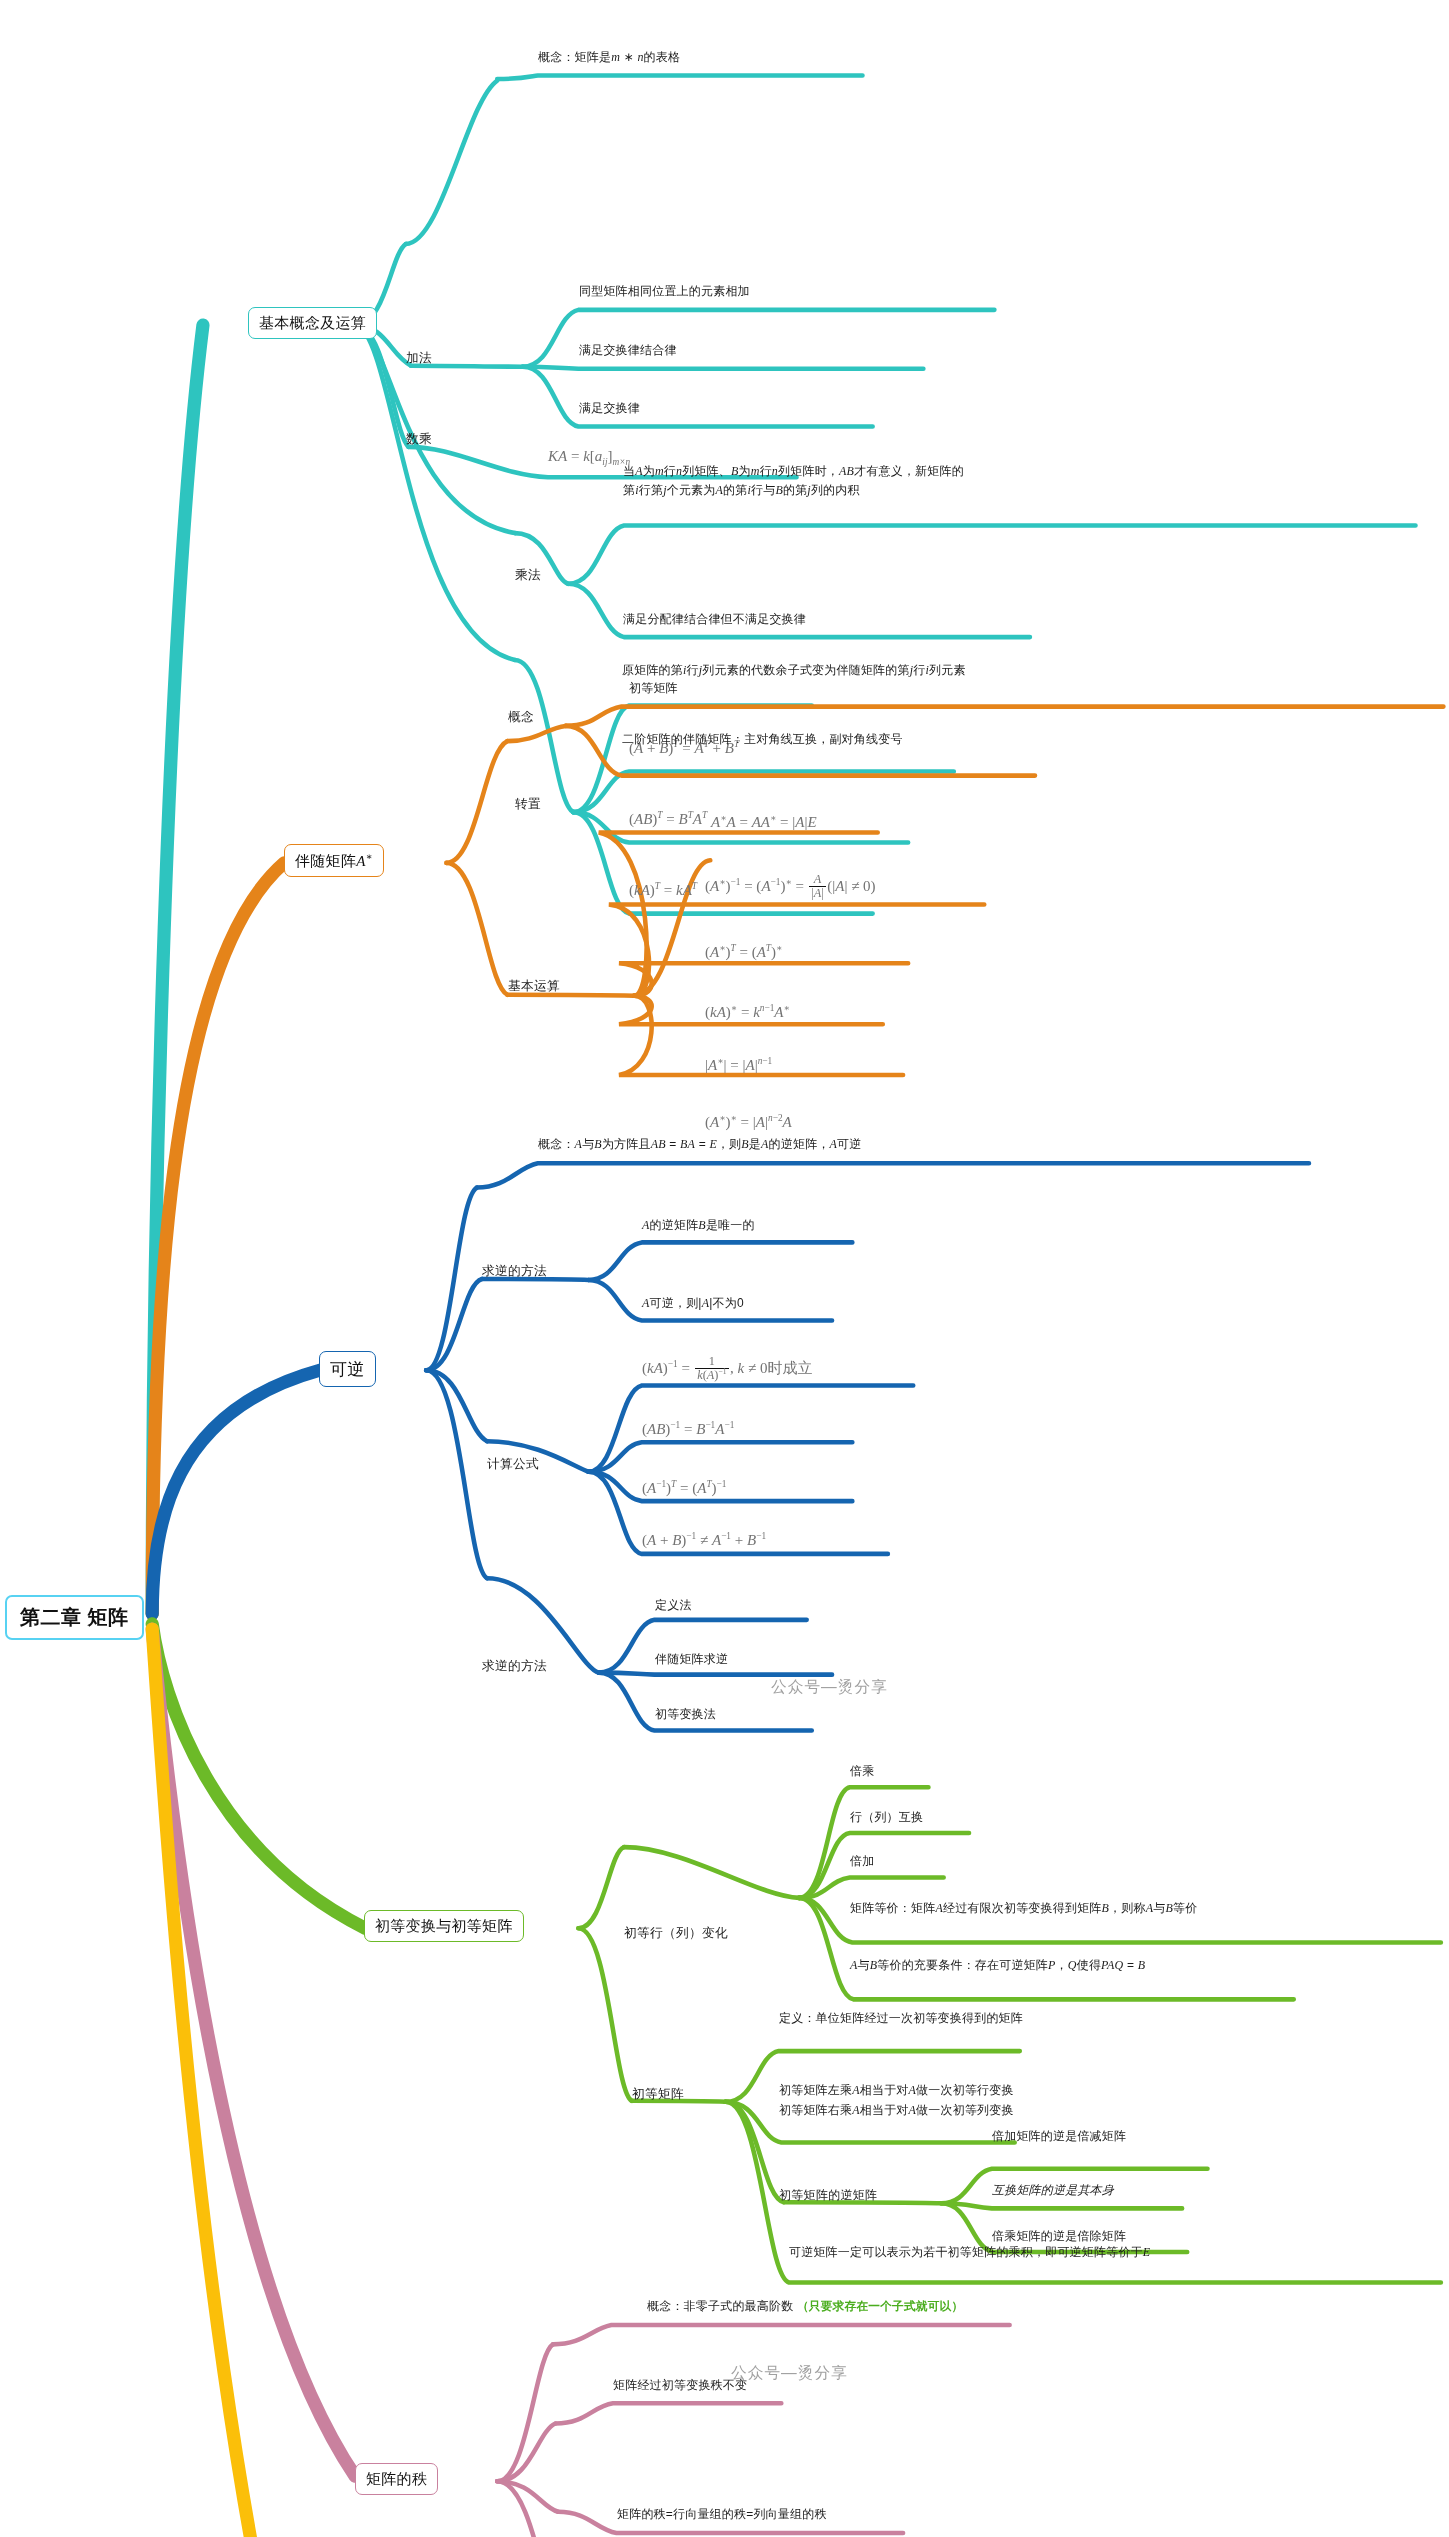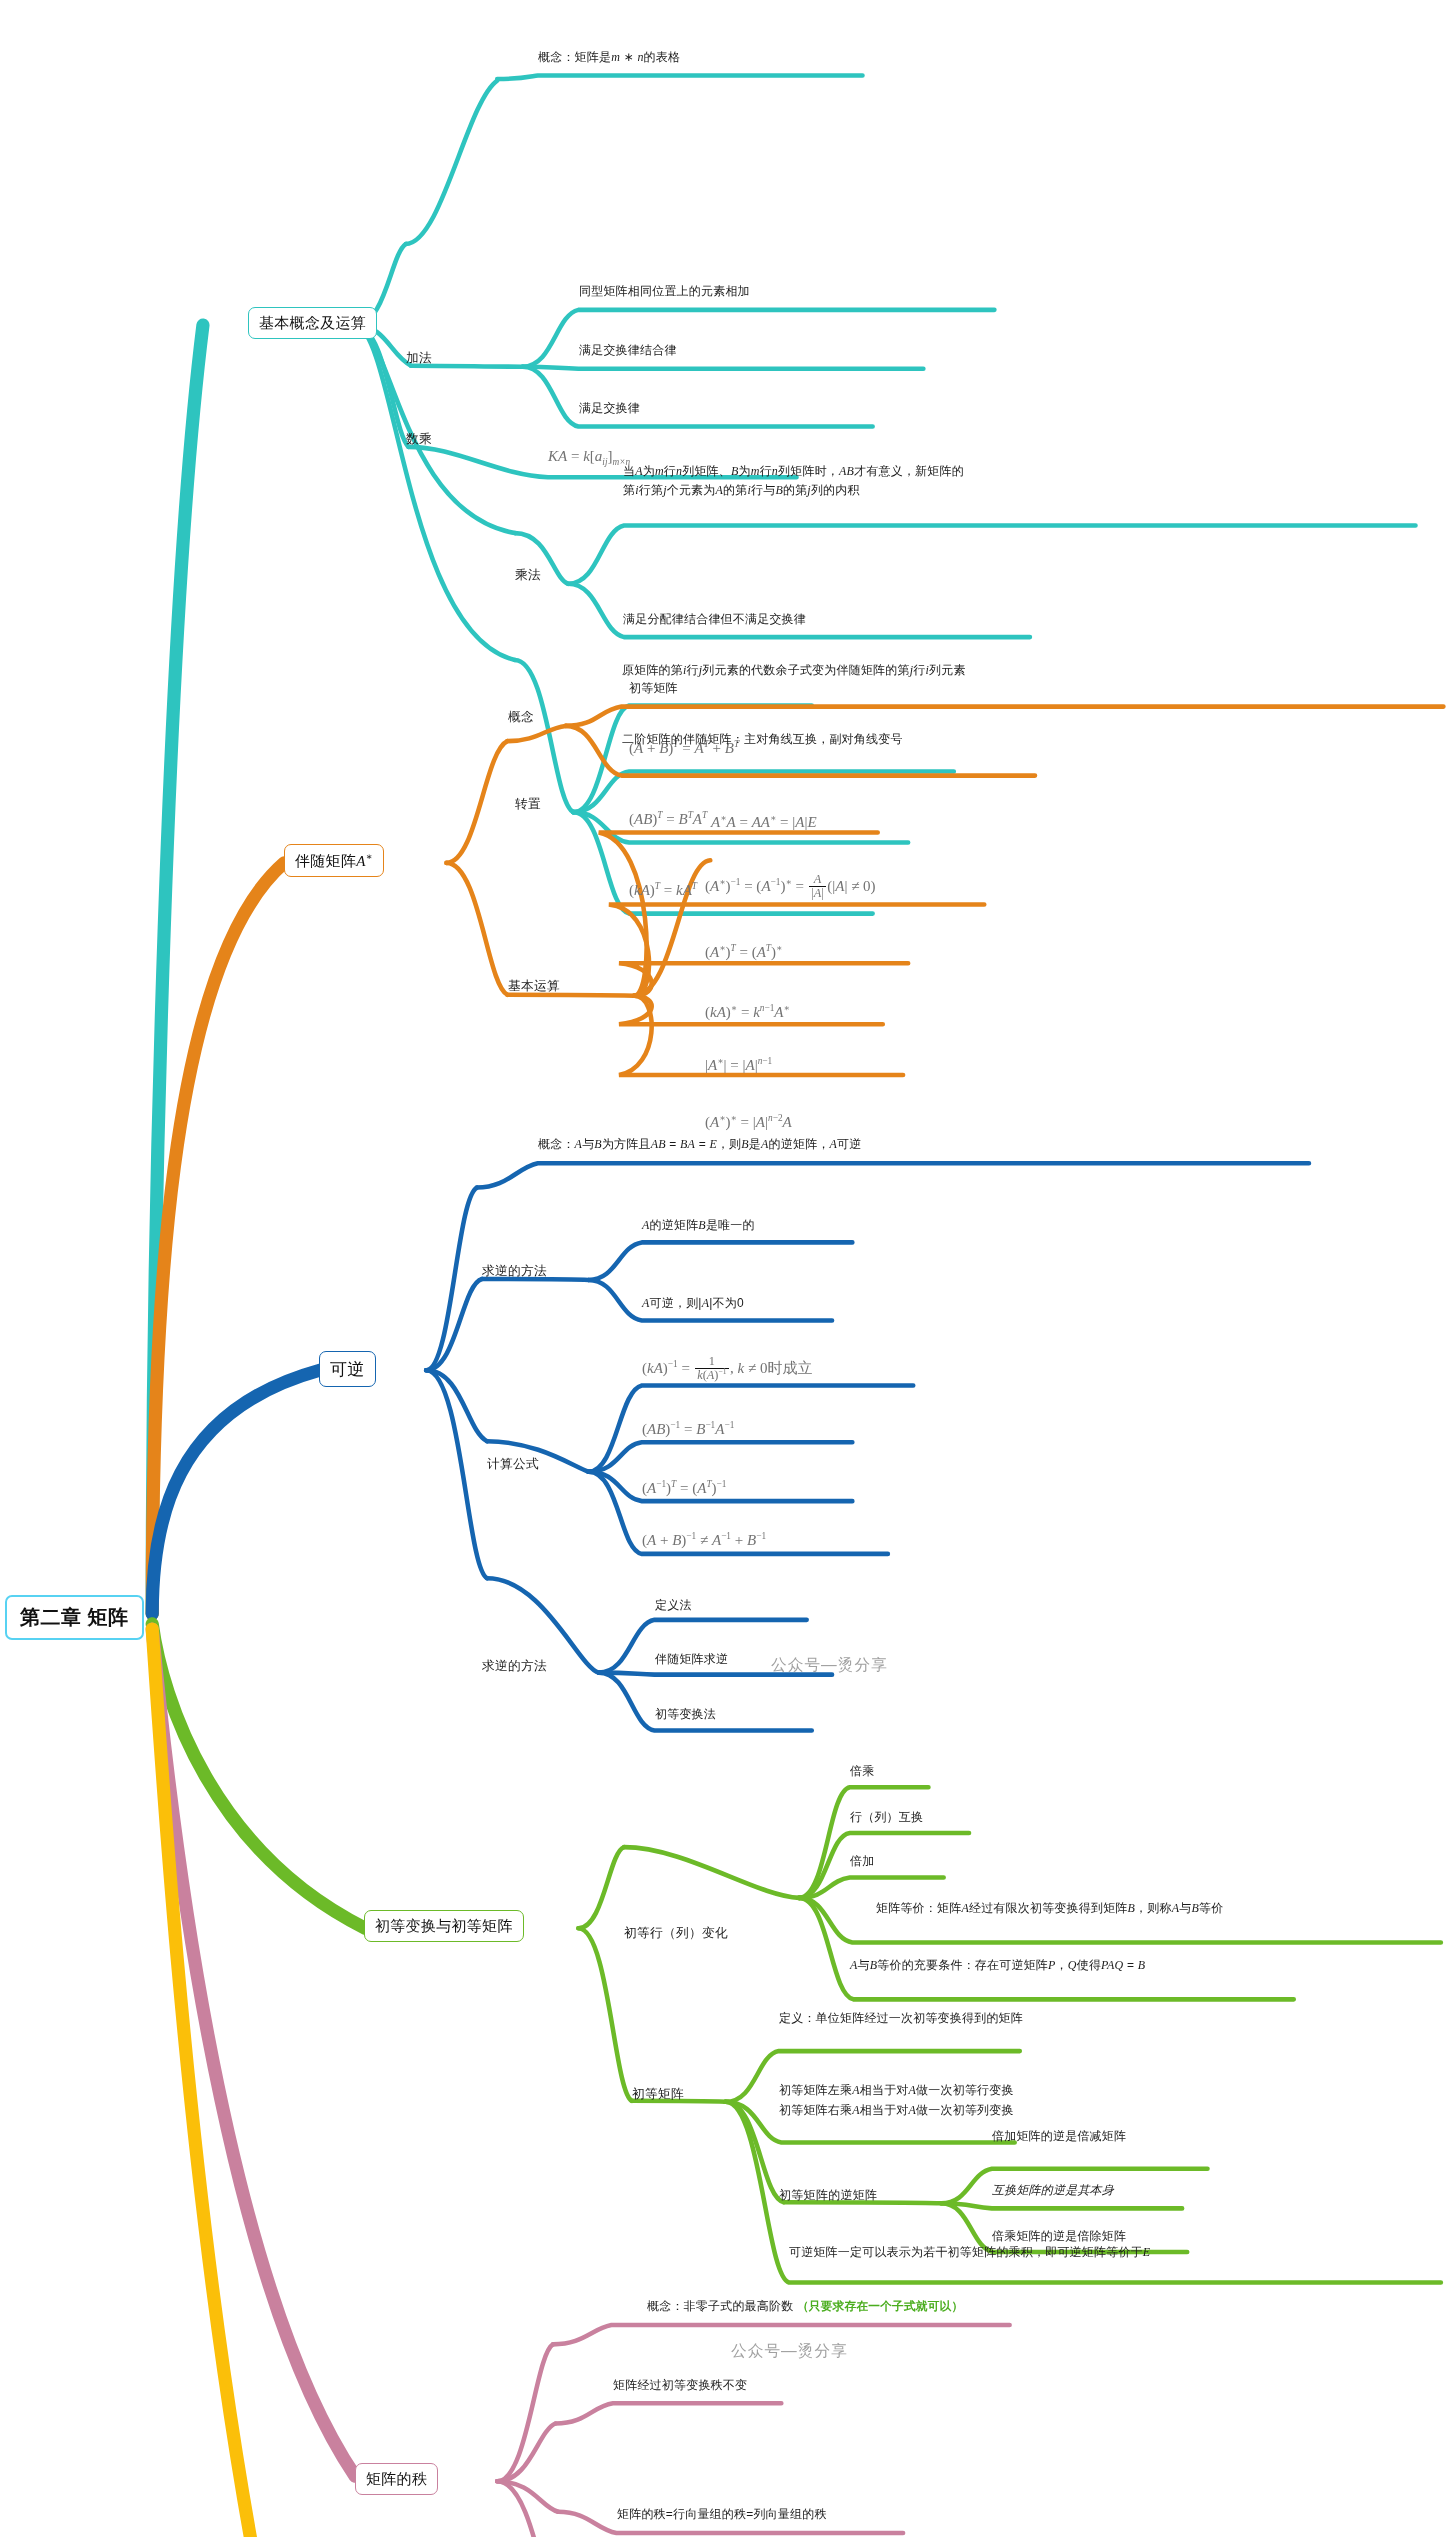--- a/index.html
+++ b/index.html
@@ -39,21 +39,21 @@
   sub{font-size:.62em;vertical-align:sub;line-height:0;}
 
   .frac{display:inline-block;vertical-align:middle;text-align:center;
         font-size:.82em;line-height:1.08;margin:0 1.5px;position:relative;top:-1px;}
   .frac > span{display:block;padding:0 2px;}
   .frac .den{border-top:1px solid #111;}
 
   .hl-green{color:#4aad1e;font-weight:700;font-size:11.7px;}
 
   .wm{position:absolute;color:#9b9b9b;font-size:15.7px;letter-spacing:1px;
-      white-space:nowrap;opacity:.95;}
+      white-space:nowrap;opacity:.95;margin-top:22px;}
 </style>
 </head>
 <body>
 
 <div id="canvas">
 
 <svg class="links" viewBox="0 0 2856 6832" xmlns="http://www.w3.org/2000/svg">
 
   <g fill="none" stroke="#2ec4bf" stroke-linecap="round">
 
@@ -309,21 +309,21 @@
 <div class="l3" style="left:655px;top:1597px;">定义法</div>
 <div class="l3" style="left:655px;top:1651px;">伴随矩阵求逆</div>
 <div class="l3" style="left:655px;top:1706px;">初等变换法</div>
 
 <div class="l1" style="left:364px;top:1910px;border:1.5px solid #6cba28;">初等变换与初等矩阵</div>
 
 <div class="l2" style="left:624px;top:1882px;margin-top:43px;">初等行（列）变化</div>
 <div class="l3" style="left:850px;top:1763px;">倍乘</div>
 <div class="l3" style="left:850px;top:1809px;">行（列）互换</div>
 <div class="l3" style="left:850px;top:1853px;">倍加</div>
-<div class="l3" style="left:850px;top:1900px;margin-left:26px;">
+<div class="l3" style="left:850px;top:1900px;">
   矩阵等价：矩阵<span class="m">A</span>经过有限次初等变换得到矩阵<span class="m">B</span>，则称<span class="m">A</span>与<span class="m">B</span>等价
 </div>
 <div class="l3" style="left:850px;top:1957px;">
   <span class="m">A</span>与<span class="m">B</span>等价的充要条件：存在可逆矩阵<span class="m">P</span>，<span class="m">Q</span>使得<span class="m">PAQ</span> = <span class="m">B</span>
 </div>
 
 <div class="l2" style="left:632px;top:2086px;">初等矩阵</div>
 <div class="l3" style="left:779px;top:2010px;">定义：单位矩阵经过一次初等变换得到的矩阵</div>
 <div class="l3" style="left:779px;top:2081px;line-height:1.65;">
   初等矩阵左乘<span class="m">A</span>相当于对<span class="m">A</span>做一次初等行变换<br>

